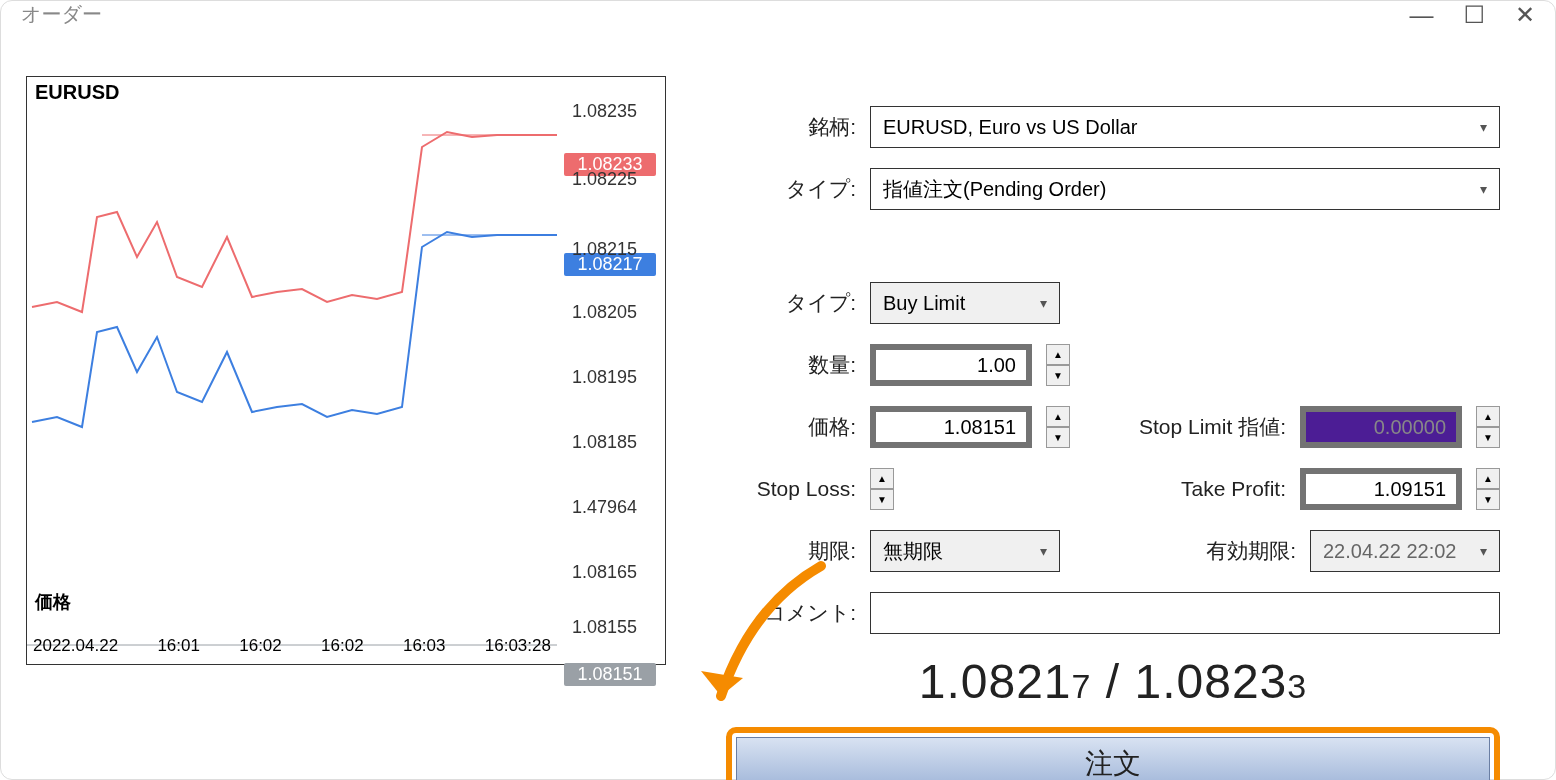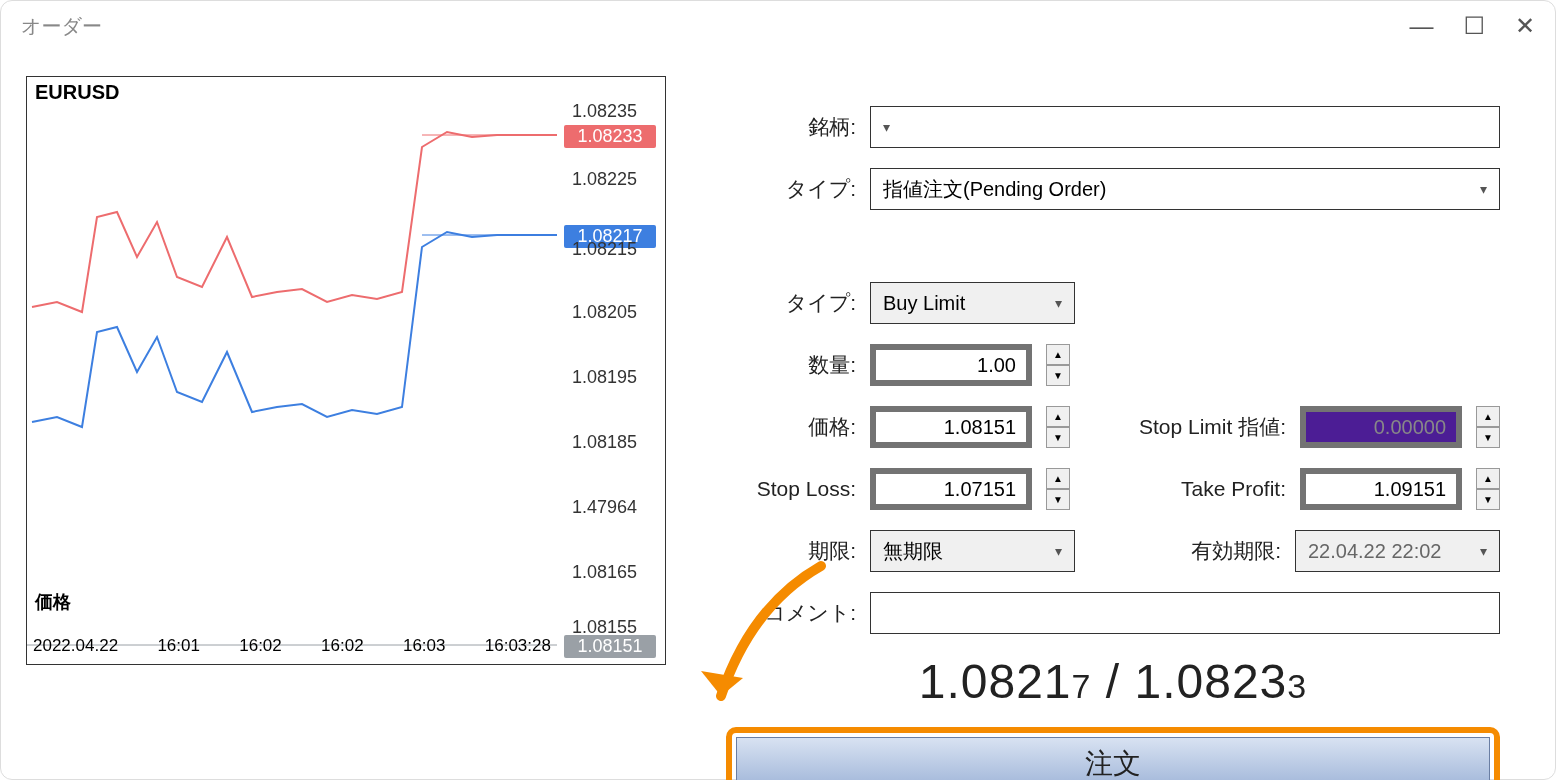--- a/index.html
+++ b/index.html
@@ -1,34 +1,34 @@
 <!DOCTYPE html>
 <html><head>
 <meta charset="utf-8">
 <style>
 * { box-sizing: border-box; margin: 0; padding: 0; }
 body { font-family: "Meiryo", "Yu Gothic", Arial, sans-serif; background: #fff; width: 1556px; height: 780px; overflow: hidden; }
 .window { width: 1556px; height: 780px; border: 1px solid #ddd; border-radius: 12px; position: relative; background: #fff; }
-.titlebar { height: 50px; display: flex; align-items: center; justify-content: space-between; padding: 0 20px; color: #888; font-size: 20px; }
+.titlebar { height: 50px; display: flex; align-items: flex-start; justify-content: space-between; padding: 0 20px; color: #888; font-size: 20px; }
 .titlebar .ctrls { display: flex; gap: 30px; }
 .titlebar .ctrls span { font-size: 24px; font-weight: 300; color: #555; cursor: pointer; }
 .content { display: flex; padding: 25px; gap: 60px; height: calc(100% - 50px); }
 .chart-panel { width: 640px; height: 589px; border: 1px solid #333; position: relative; background: #fff; }
 .chart-title { position: absolute; left: 8px; top: 4px; font-size: 20px; font-weight: bold; }
 .y-axis { position: absolute; left: 535px; top: 0; width: 100px; height: 610px; }
 .y-tick { position: absolute; left: 10px; font-size: 18px; color: #333; }
-.price-badge { position: absolute; left: 2px; width: 92px; text-align: center; font-size: 18px; padding: 1px 0; color: #fff; border-radius: 2px; }
+.price-badge { position: absolute; left: 2px; width: 92px; text-align: center; font-size: 18px; padding: 1px 0; color: #fff; border-radius: 2px; margin-top: 28px; }
 .x-axis { position: absolute; bottom: 8px; left: 0; width: 530px; display: flex; justify-content: space-between; font-size: 17px; padding: 0 6px; }
 .chart-footer-label { position: absolute; left: 8px; bottom: 50px; font-size: 18px; font-weight: bold; }
 .form-panel { flex: 1; padding-top: 10px; padding-right: 30px; }
 .row { display: flex; align-items: center; margin-bottom: 20px; gap: 14px; margin-top: 20px; }
 .label { width: 130px; text-align: right; font-size: 21px; color: #222; }
 .label2 { width: 170px; text-align: right; font-size: 21px; color: #222; }
 .wide-select { flex: 1; height: 42px; border: 1px solid #333; background: #fff; font-size: 20px; padding: 0 12px; display: flex; align-items: center; justify-content: space-between; }
-.sel { width: 205px; height: 42px; border: 1px solid #333; background: #f0f0f0; font-size: 20px; padding: 4px 12px; display: flex; align-items: center; justify-content: space-between; }
+.sel { width: 190px; height: 42px; border: 1px solid #333; background: #f0f0f0; font-size: 20px; padding: 4px 12px; display: flex; align-items: center; justify-content: space-between; }
 .num-input { width: 162px; height: 42px; border: 6px solid #737373; background: #fff; font-size: 20px; text-align: right; padding: 0 10px; }
 .num-input.disabled { background: #4c1d95; color: #888; }
 .spinner { width: 24px; height: 42px; display: flex; flex-direction: column; }
 .spinner .sp-btn { flex: 1; border: 1px solid #999; background: #f0f0f0; display: flex; align-items: center; justify-content: center; font-size: 10px; cursor: pointer; }
 .comment-input { flex: 1; height: 42px; border: 1px solid #333; background: #fff; }
 .price-display { text-align: center; font-size: 48px; color: #222; margin: 10px 0 18px 0; letter-spacing: 1px; }
 .price-display .sm { font-size: 34px; }
 .order-btn-wrap { border: 6px solid #f58b00; border-radius: 10px; padding: 4px; }
 .order-btn { width: 100%; height: 54px; background: linear-gradient(#d8e2f2,#9eb4d8); border: 1px solid #6a7ea3; font-size: 28px; color: #222; cursor: pointer; }
 .chevron { font-size: 14px; color: #555; }
@@ -94,20 +94,21 @@
         <span>16:02</span>
         <span>16:03</span>
         <span>16:03:28</span>
       </div>
     </div>
 
     <div class="form-panel">
       <div class="row">
         <div class="label">銘柄:</div>
         <div class="wide-select">
+          <span>EURUSD, Euro vs US Dollar</span>
           <span class="chevron">▾</span>
         </div>
       </div>
       <div class="row">
         <div class="label">タイプ:</div>
         <div class="wide-select">
           <span>指値注文(Pending Order)</span>
           <span class="chevron">▾</span>
         </div>
       </div>
@@ -146,21 +147,20 @@
           <div class="spinner">
             <div class="sp-btn">▲</div>
             <div class="sp-btn">▼</div>
           </div>
         </div>
       </div>
 
       <div class="row2">
         <div class="col-pair">
           <div class="label">Stop Loss:</div>
-          <input class="num-input" value="1.07151" style="">
           <div class="spinner">
             <div class="sp-btn">▲</div>
             <div class="sp-btn">▼</div>
           </div>
         </div>
         <div class="col-pair" style="margin-left:auto">
           <div class="label2">Take Profit:</div>
           <input class="num-input" value="1.09151" style="">
           <div class="spinner">
             <div class="sp-btn">▲</div>

